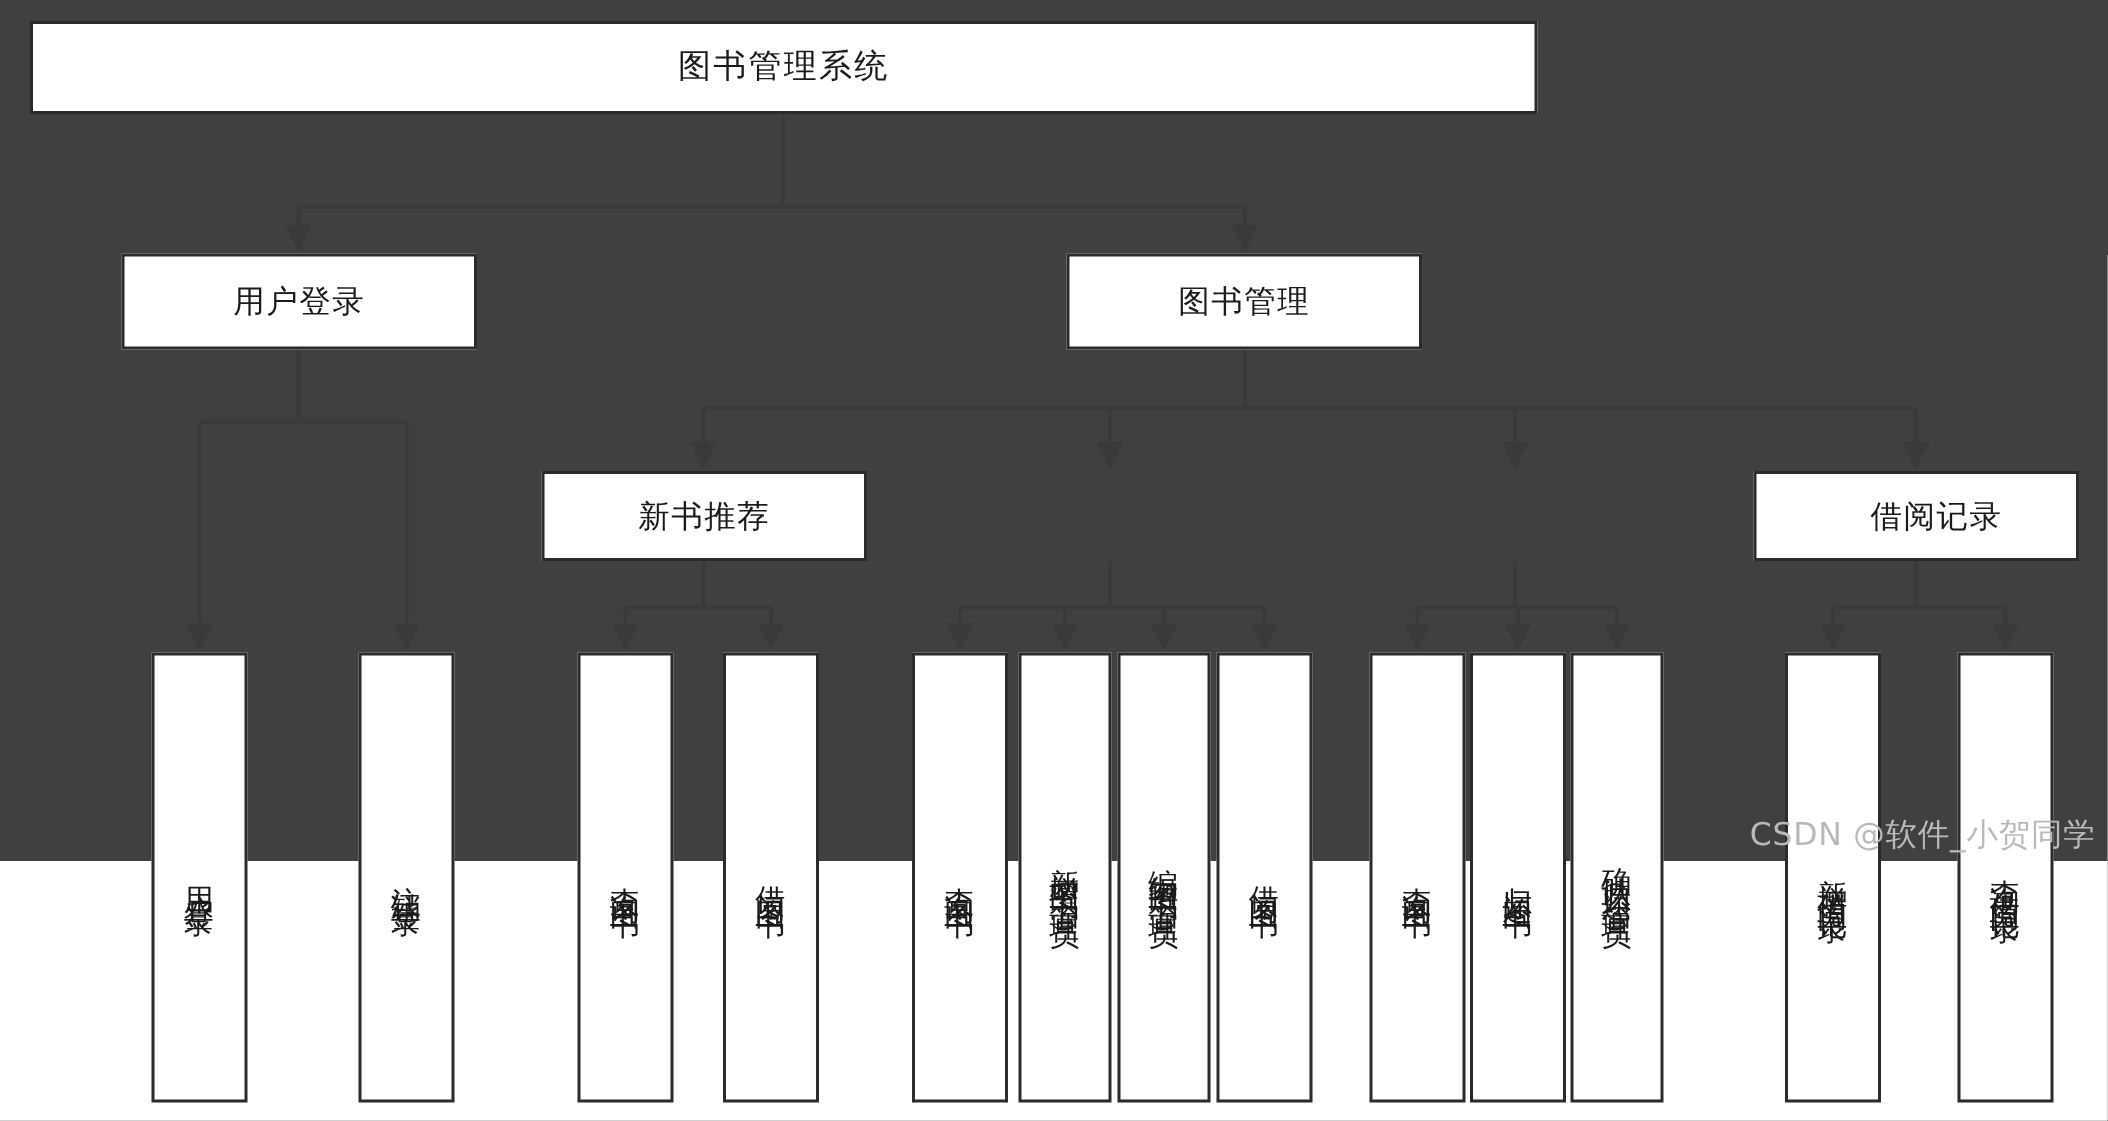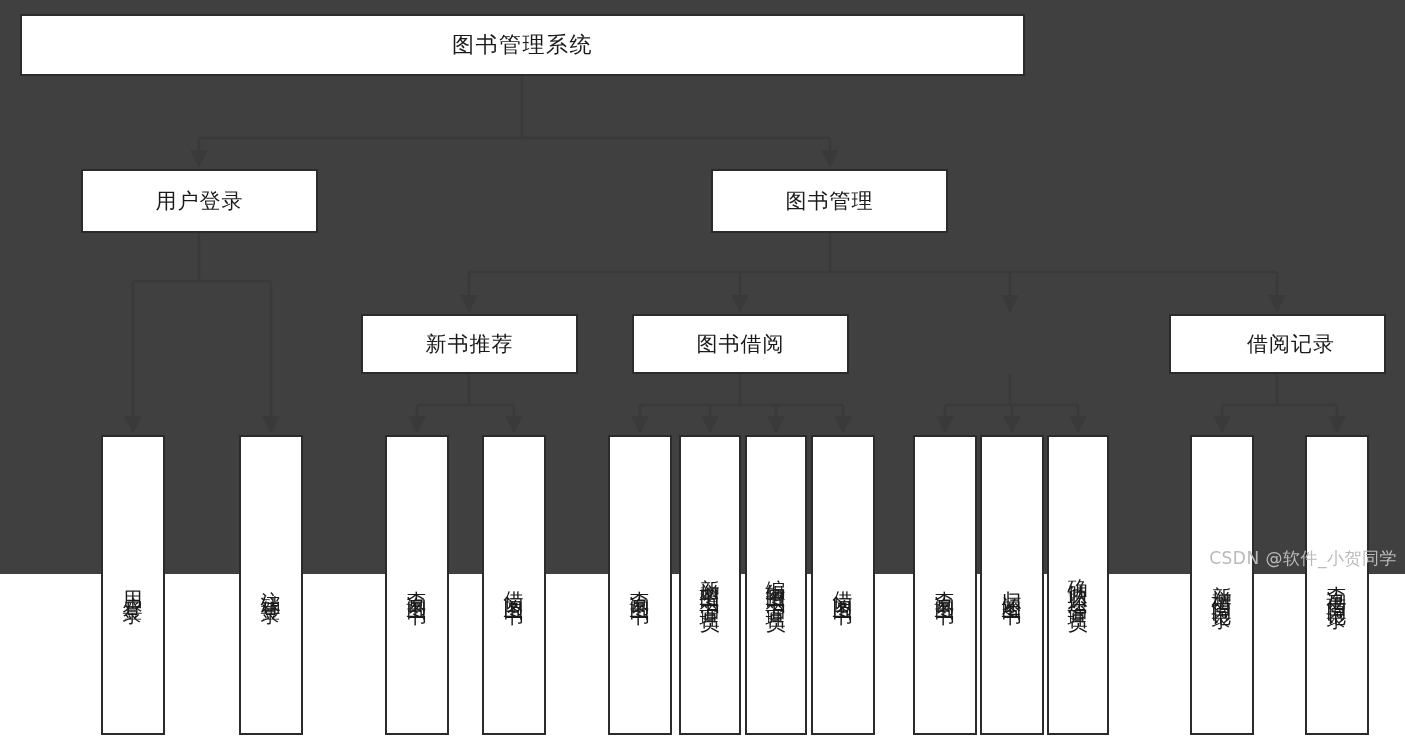--- a/index.html
+++ b/index.html
@@ -64,21 +64,21 @@
     text-orientation: upright;
     font-size: 20px;
     letter-spacing: 5px;
     line-height: 1;
     max-height: 276px;
   }
   .watermark {
     position: absolute;
     right: 8px;
     bottom: 4px;
-    font-size: 17px;
+    font-size: 21px;
     color: #b9b9b9;
     letter-spacing: 0.5px;
     z-index: 5;
     white-space: nowrap;
   }
 </style>
 </head>
 <body>
 
 <div id="canvas">
@@ -140,23 +140,20 @@
   <div class="node horiz" style="left:81px; top:169px; width:237px; height:64px;">
     <span class="label">用户登录</span>
   </div>
   <div class="node horiz" style="left:361px; top:314px; width:217px; height:60px;">
     <span class="label">新书推荐</span>
   </div>
 
   <div class="node horiz" style="left:711px; top:169px; width:237px; height:64px;">
     <span class="label">图书管理</span>
   </div>
-  <div class="node horiz" style="left:632px; top:314px; width:217px; height:60px;">
-    <span class="label">图书借阅</span>
-  </div>
   <div class="node horiz" style="left:1169px; top:314px; width:217px; height:60px;padding-left:27px;">
     <span class="label">借阅记录</span>
   </div>
 
   <div class="node vert" style="left:101px; top:435px; width:64px; height:300px;">
     <span class="label">用户登录</span>
   </div>
   <div class="node vert" style="left:239px; top:435px; width:64px; height:300px;">
     <span class="label">注销登录</span>
   </div>

